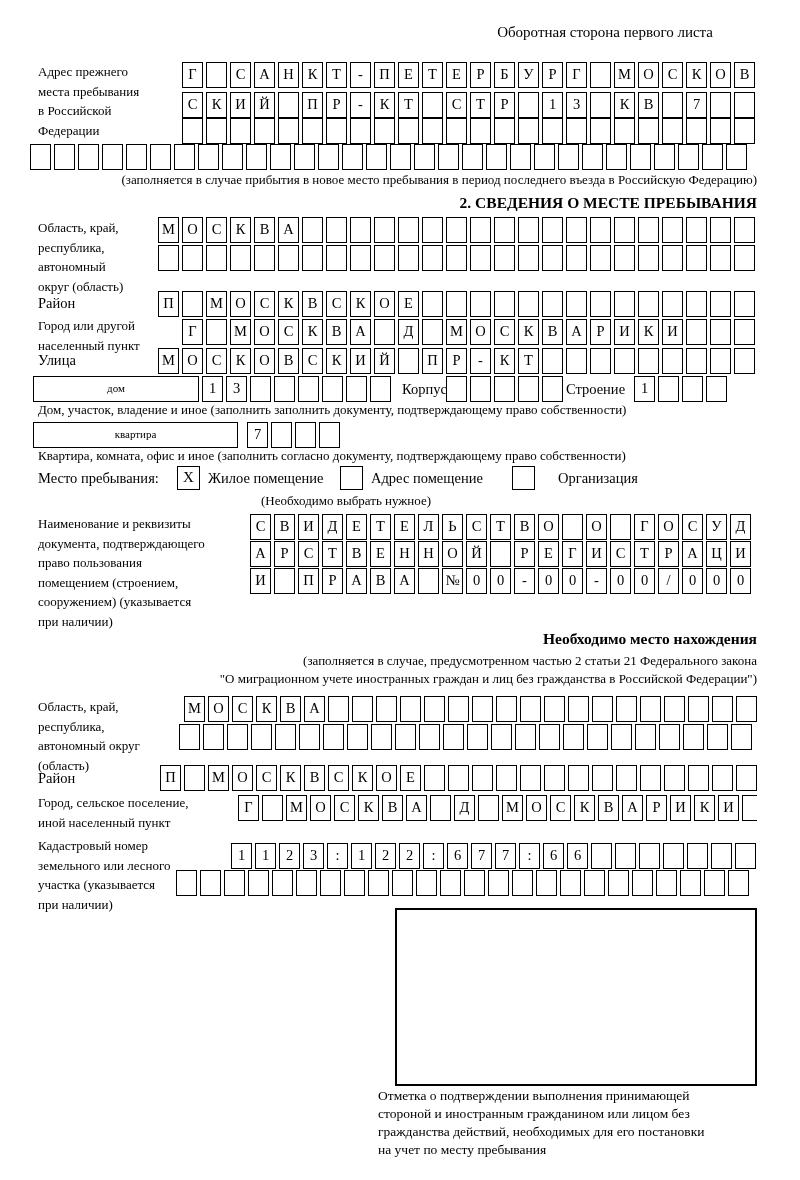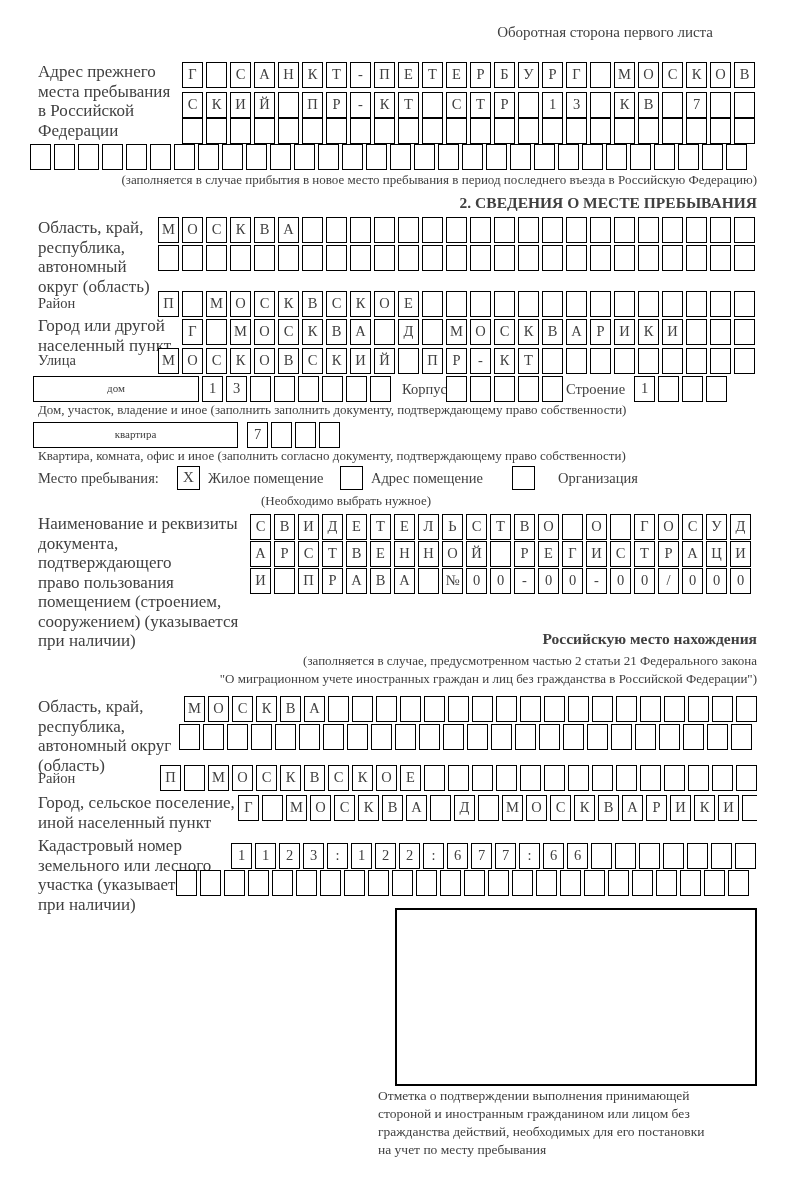--- a/index.html
+++ b/index.html
@@ -1,19 +1,19 @@
 <!DOCTYPE html>
 <html><head>
 <meta charset="utf-8">
 <style>
   html,body{margin:0;padding:0;background:#fff;}
   .page{position:relative;width:757px;height:1180px;background:#fff;overflow:hidden;
-        font-family:"Liberation Serif","DejaVu Serif",serif;color:#404040;}
+        font-family:"Liberation Serif","DejaVu Serif",serif;color:#000000;}
   .hdr{position:absolute;top:24px;right:44px;font-size:15px;}
-  .lbl{position:absolute;font-size:17px;line-height:19.5px;}
+  .lbl{position:absolute;font-size:13px;line-height:19.5px;}
   .lbl-one{position:absolute;font-size:14.5px;line-height:19px;white-space:nowrap;}
   .boxrow{position:absolute;white-space:nowrap;height:26px;}
   .cell{display:inline-block;width:21px;height:26px;box-sizing:border-box;border:1.5px solid #000;
         margin-right:3px;text-align:center;font-size:14.5px;line-height:22px;vertical-align:top;background:#fff;}
   .widebox{position:absolute;height:26px;box-sizing:border-box;border:1.5px solid #000;
         text-align:center;font-size:11px;line-height:23px;background:#fff;}
   .checkbox{position:absolute;width:23px;height:24px;box-sizing:border-box;border:1.5px solid #000;
         text-align:center;font-size:15px;line-height:21px;background:#fff;}
   .caption{position:absolute;font-size:13px;white-space:nowrap;}
   .center{left:0;right:0;text-align:right;white-space:normal;}
@@ -90,21 +90,21 @@
       <div>документа, подтверждающего</div>
       <div>право пользования</div>
       <div>помещением (строением,</div>
       <div>сооружением) (указывается</div>
       <div>при наличии)</div>
     </div>
   <div class="boxrow" style="left:250px;top:514px"><span class="cell">С</span><span class="cell">В</span><span class="cell">И</span><span class="cell">Д</span><span class="cell">Е</span><span class="cell">Т</span><span class="cell">Е</span><span class="cell">Л</span><span class="cell">Ь</span><span class="cell">С</span><span class="cell">Т</span><span class="cell">В</span><span class="cell">О</span><span class="cell"></span><span class="cell">О</span><span class="cell"></span><span class="cell">Г</span><span class="cell">О</span><span class="cell">С</span><span class="cell">У</span><span class="cell">Д</span></div>
   <div class="boxrow" style="left:250px;top:541px"><span class="cell">А</span><span class="cell">Р</span><span class="cell">С</span><span class="cell">Т</span><span class="cell">В</span><span class="cell">Е</span><span class="cell">Н</span><span class="cell">Н</span><span class="cell">О</span><span class="cell">Й</span><span class="cell"></span><span class="cell">Р</span><span class="cell">Е</span><span class="cell">Г</span><span class="cell">И</span><span class="cell">С</span><span class="cell">Т</span><span class="cell">Р</span><span class="cell">А</span><span class="cell">Ц</span><span class="cell">И</span></div>
   <div class="boxrow" style="left:250px;top:568px"><span class="cell">И</span><span class="cell"></span><span class="cell">П</span><span class="cell">Р</span><span class="cell">А</span><span class="cell">В</span><span class="cell">А</span><span class="cell"></span><span class="cell">№</span><span class="cell">0</span><span class="cell">0</span><span class="cell">-</span><span class="cell">0</span><span class="cell">0</span><span class="cell">-</span><span class="cell">0</span><span class="cell">0</span><span class="cell">/</span><span class="cell">0</span><span class="cell">0</span><span class="cell">0</span></div>
 
-  <div class="heading center" style="top:630px">Российскую место нахождения</div>
+  <div class="heading center" style="top:630px">Необходимо место нахождения</div>
   <div class="caption center" style="top:653px">(заполняется в случае, предусмотренном частью 2 статьи 21 Федерального закона</div>
   <div class="caption center" style="top:671px">"О миграционном учете иностранных граждан и лиц без гражданства в Российской Федерации")</div>
 
   <div class="lbl" style="left:38px;top:697px;width:150px">
       <div>Область, край,</div>
       <div>республика,</div>
       <div>автономный округ</div>
       <div>(область)</div>
     </div>
   <div class="boxrow" style="left:184px;top:696px"><span class="cell">М</span><span class="cell">О</span><span class="cell">С</span><span class="cell">К</span><span class="cell">В</span><span class="cell">А</span><span class="cell"></span><span class="cell"></span><span class="cell"></span><span class="cell"></span><span class="cell"></span><span class="cell"></span><span class="cell"></span><span class="cell"></span><span class="cell"></span><span class="cell"></span><span class="cell"></span><span class="cell"></span><span class="cell"></span><span class="cell"></span><span class="cell"></span><span class="cell"></span><span class="cell"></span><span class="cell"></span></div>

